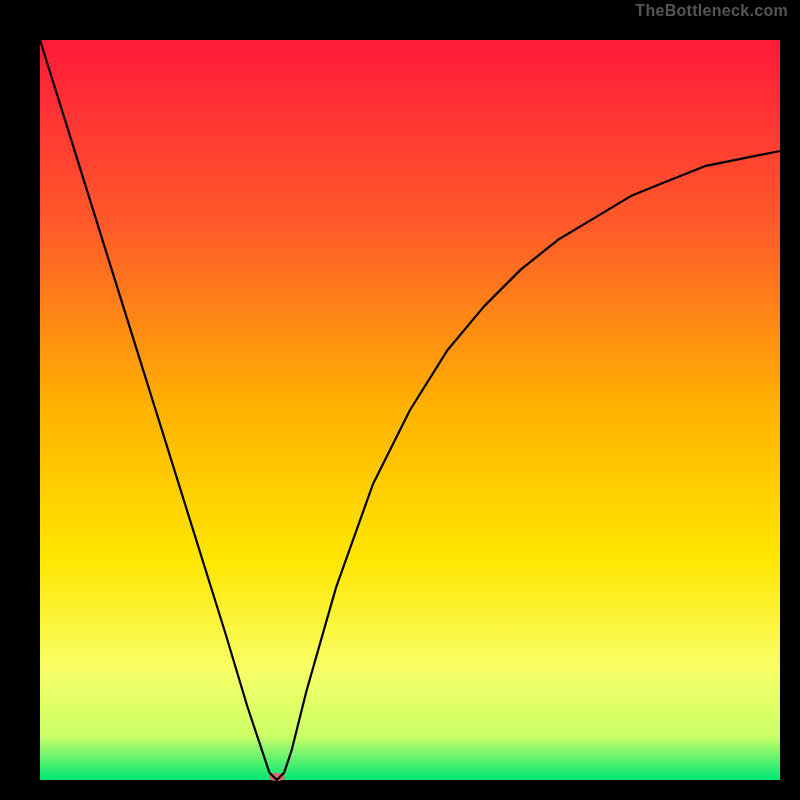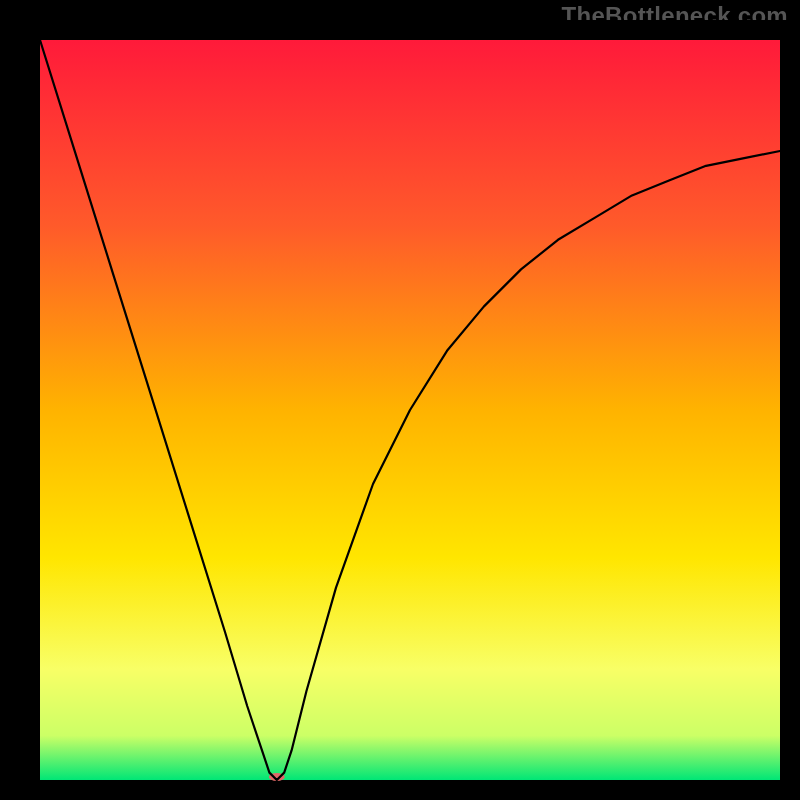--- a/index.html
+++ b/index.html
@@ -17,21 +17,21 @@
     top: 20px;
     width: 780px;
     height: 770px;
     background: #000;
   }
   .watermark {
     position: absolute;
     top: 2px;
     right: 12px;
     color: #555;
-    font-size: 24px;
+    font-size: 16px;
     font-weight: 600;
     letter-spacing: 0.3px;
     user-select: none;
   }
   svg {
     display: block;
   }
 </style>
 </head>
 <body>

